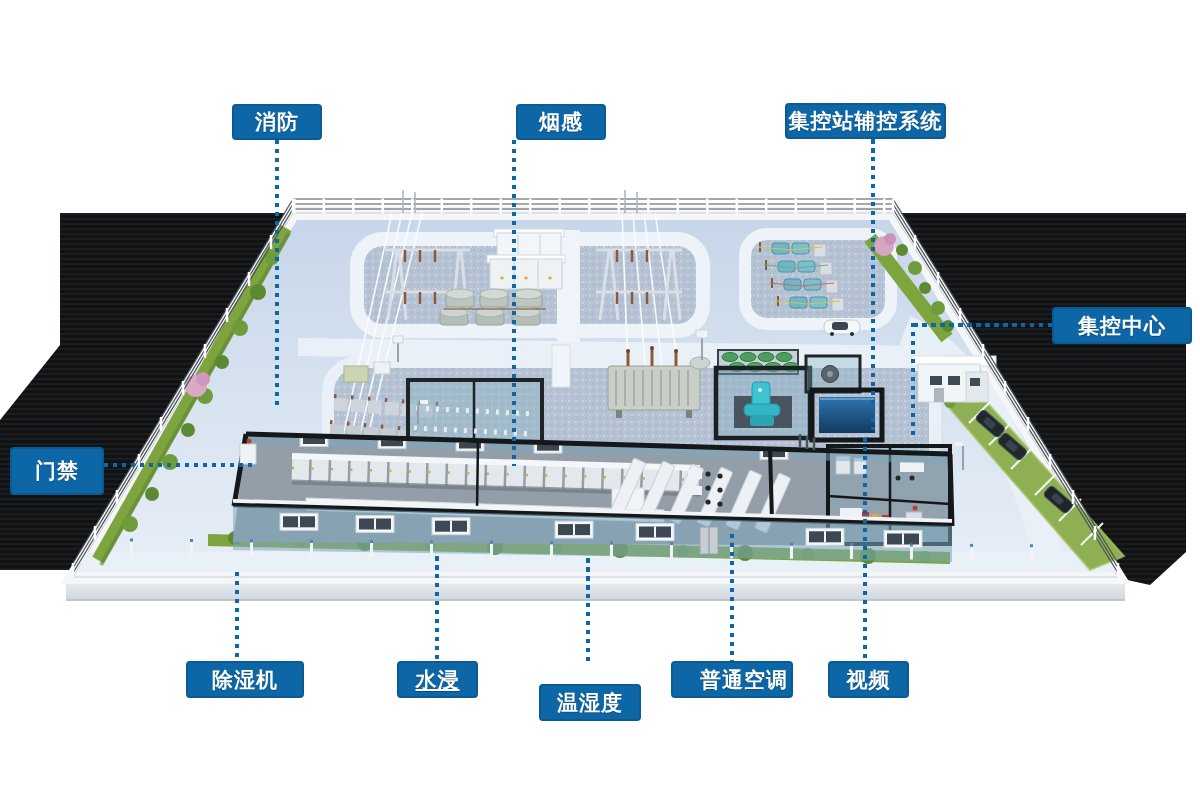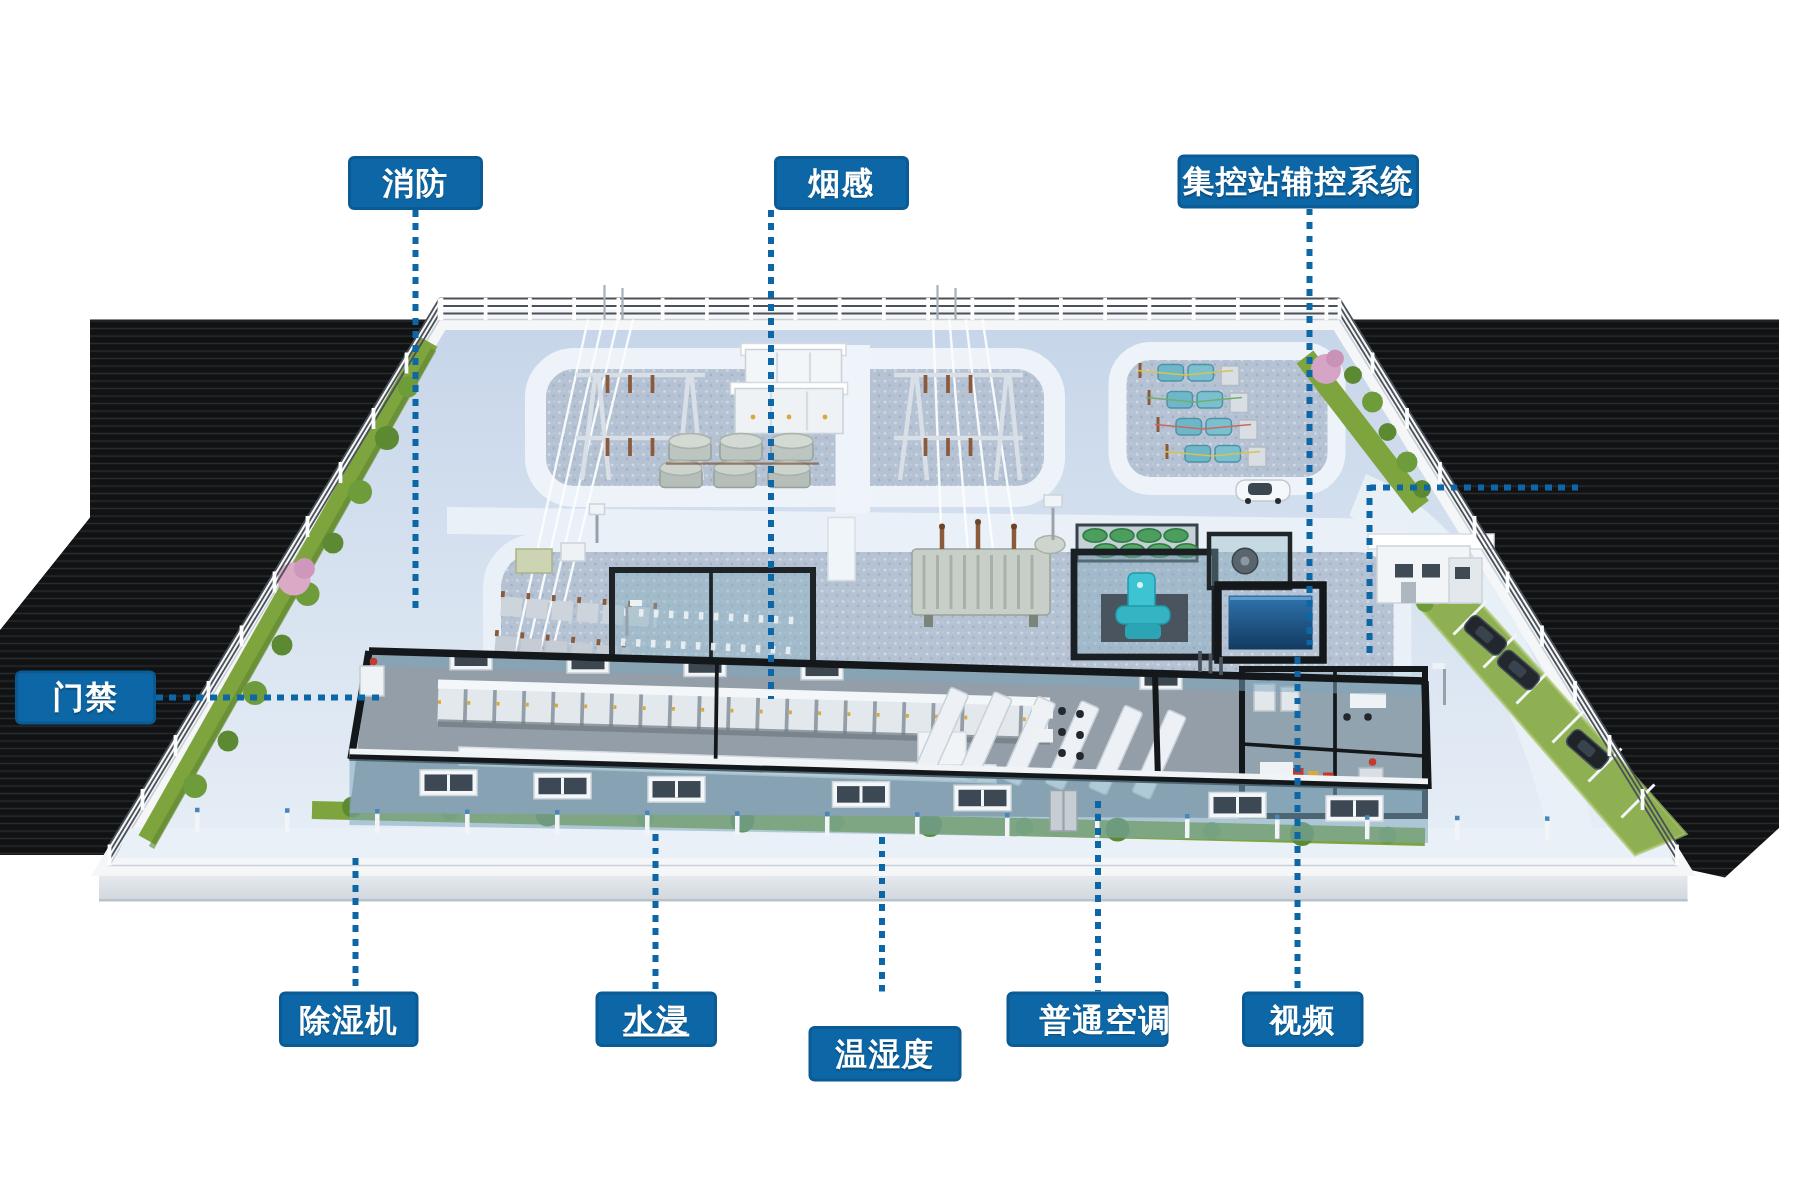--- a/index.html
+++ b/index.html
@@ -9,25 +9,25 @@
 
   
   .pin{position:absolute;display:flex;align-items:center;justify-content:center;
        background:#0d67a6;border:2px solid #0a5a94;border-radius:4px;color:#ffffff;
        font-weight:bold;font-size:21px;letter-spacing:1px;box-sizing:border-box;
        cursor:pointer;z-index:30;white-space:nowrap;text-shadow:0 1px 1px rgba(0,0,0,.25);}
   .pin-fire   {left:232px;top:104px;width:90px;height:36px;}
   .pin-smoke  {left:470px;top:104px;width:90px;height:36px;margin-left:46px;}
   .pin-aux    {left:785px;top:103px;width:161px;height:36px;}
   .pin-cc     {left:1052px;top:307px;width:140px;height:37px;}
-  .pin-access {left:10px;top:447px;width:94px;height:36px;font-family:Liberation Mono, monospace;}
-  .pin-dehum  {left:186px;top:661px;width:93px;height:37px;text-align:right;}
+  .pin-access {left:10px;top:447px;width:94px;height:48px;font-family:Liberation Mono, monospace;}
+  .pin-dehum  {left:186px;top:661px;width:118px;height:37px;text-align:right;}
   .pin-water  {left:397px;top:661px;width:81px;height:37px;text-decoration:underline;}
   .pin-temphum{left:539px;top:684px;width:102px;height:37px;}
-  .pin-ac     {left:671px;top:661px;width:108px;height:37px;padding-left:24px;}
+  .pin-ac     {left:671px;top:661px;width:122px;height:37px;padding-left:24px;}
   .pin-video  {left:828px;top:661px;width:81px;height:37px;}
 
   
   .lead{position:absolute;z-index:20;}
   .lead.v{width:4px;background-image:repeating-linear-gradient(180deg,#0d67a6 0 4.5px,rgba(0,0,0,0) 4.5px 9px);}
   .lead.h{height:4px;background-image:repeating-linear-gradient(90deg,#0d67a6 0 4.5px,rgba(0,0,0,0) 4.5px 9px);}
   .c-fire   {left:275px;top:140px;height:268px;}
   .c-smoke  {left:512px;top:140px;height:326px;}
   .c-aux    {left:871px;top:139px;height:291px;}
   .c-cc-h   {left:913px;top:323px;width:139px;}
@@ -529,20 +529,21 @@
 <div class="lead h c-access"></div>
 <div class="lead v c-dehum"></div>
 <div class="lead v c-water"></div>
 <div class="lead v c-temphum"></div>
 <div class="lead v c-ac"></div>
 <div class="lead v c-video"></div>
 
 <div class="pin pin-fire">消防</div>
 <div class="pin pin-smoke">烟感</div>
 <div class="pin pin-aux">集控站辅控系统</div>
+<div class="pin pin-cc">集控中心</div>
 <div class="pin pin-access">门禁</div>
 <div class="pin pin-dehum">除湿机</div>
 <div class="pin pin-water">水浸</div>
 <div class="pin pin-temphum">温湿度</div>
 <div class="pin pin-ac">普通空调</div>
 <div class="pin pin-video">视频</div>
 
 </div>
 
 </body></html>

